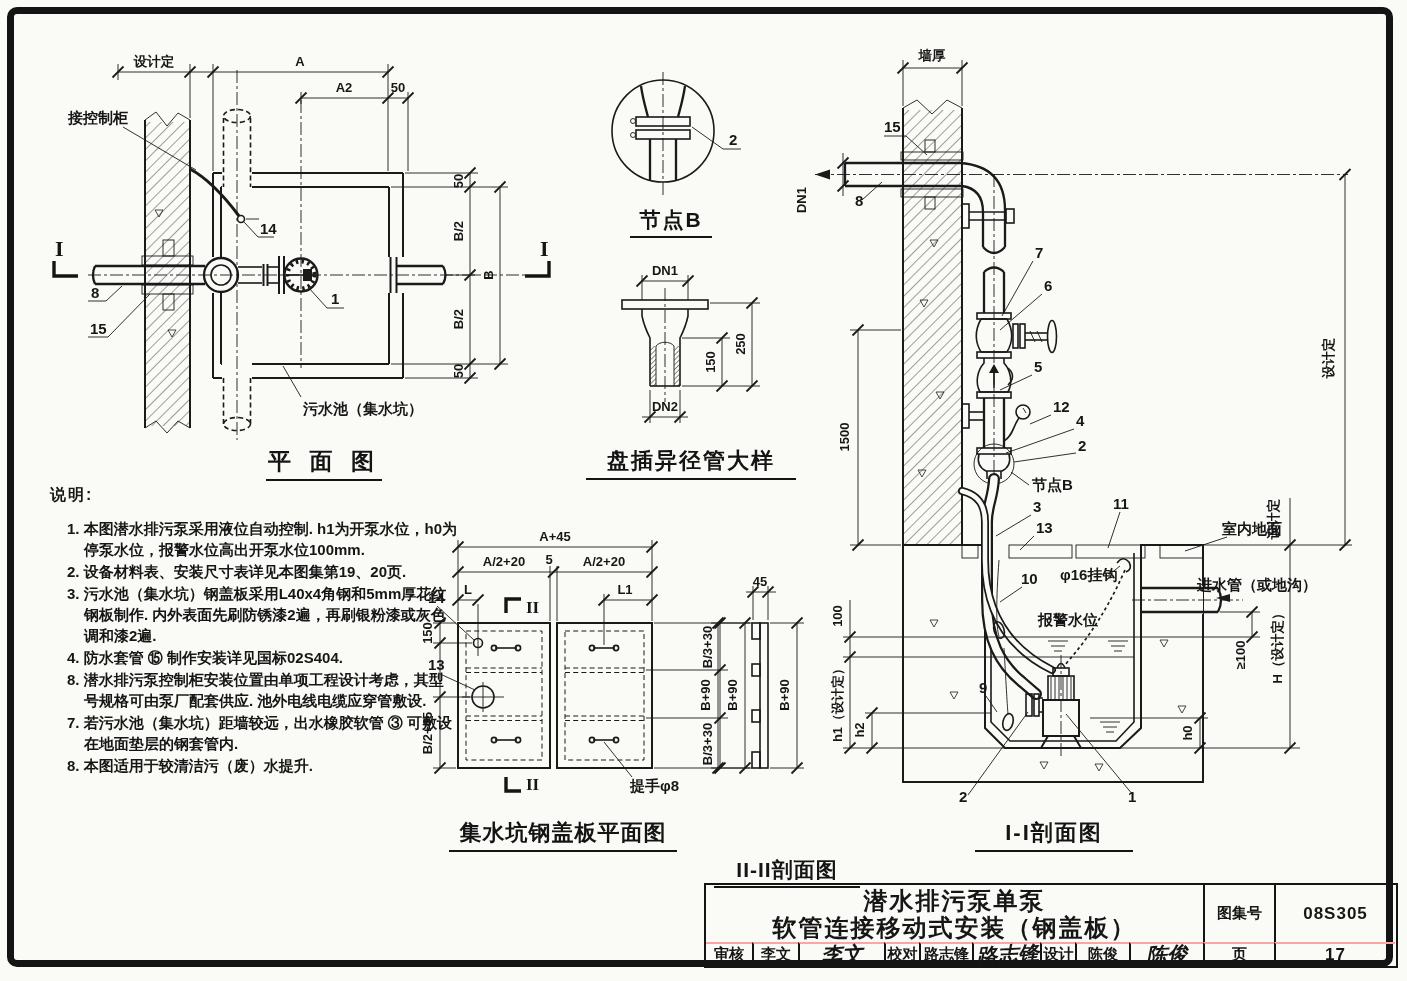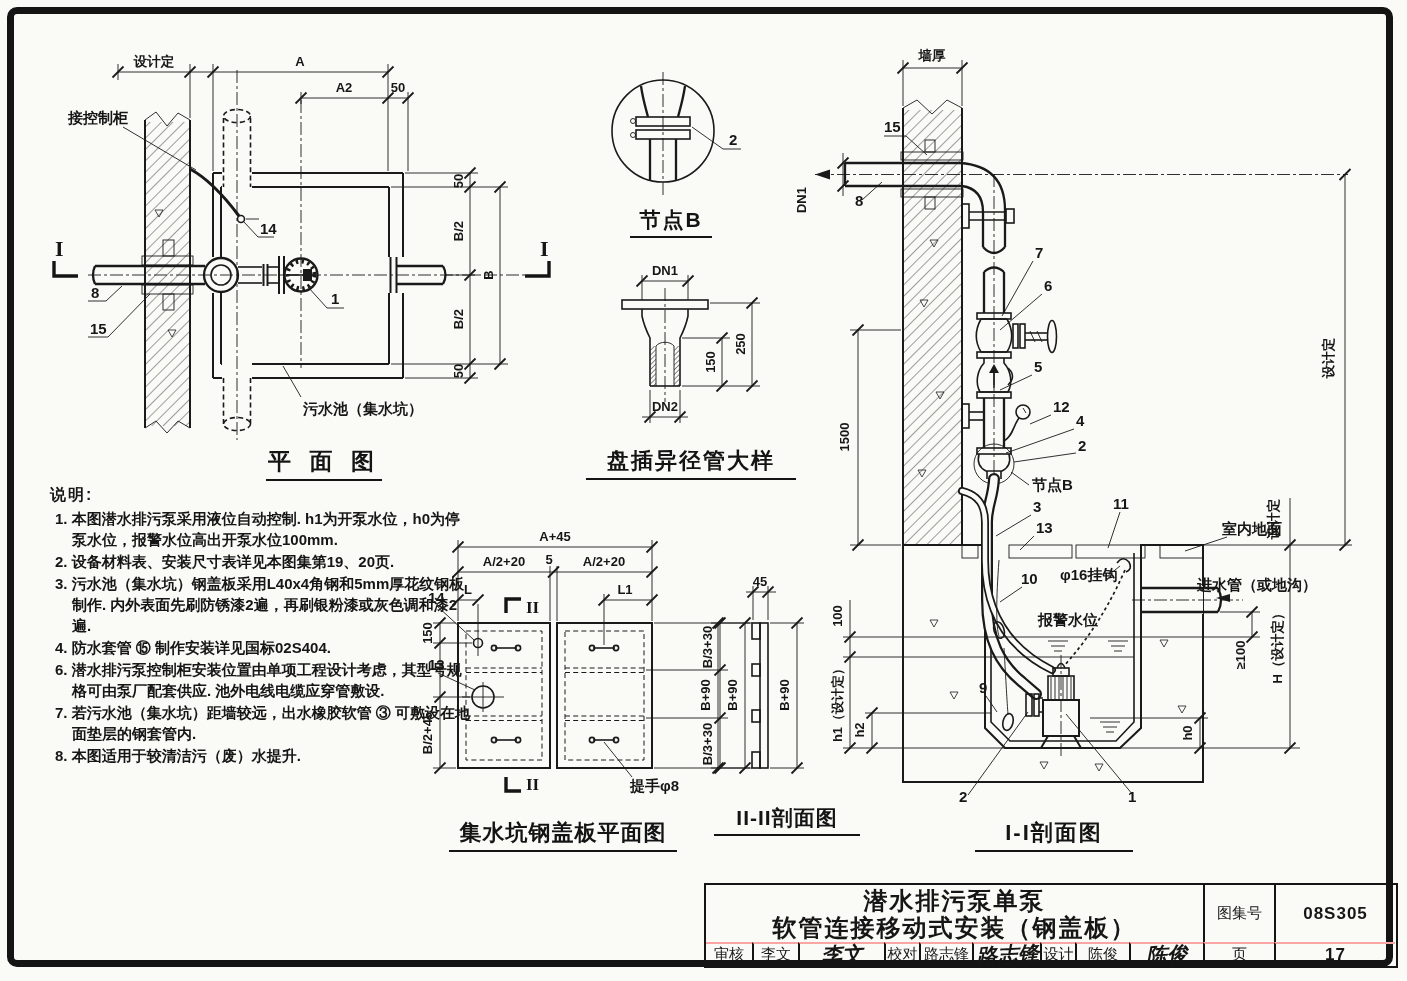--- a/index.html
+++ b/index.html
@@ -24,28 +24,28 @@
   svg text{fill:#161616;stroke:none;}
   svg text.d{font-size:13px;font-weight:600;}
   svg text.c{font-size:15px;font-weight:600;}
   svg text.z{font-size:15px;font-weight:bold;}
   svg text.z13{font-size:13.5px;font-weight:bold;}
   svg text.sec{font-size:22px;font-weight:bold;font-family:"Liberation Serif",serif;}
   svg text.sec2{font-size:17px;font-weight:bold;font-family:"Liberation Serif",serif;}
   .dtitle{position:absolute;text-align:center;font-weight:bold;color:#141414;border-bottom:2.5px solid #141414;padding-bottom:2px;white-space:nowrap;}
   .notes{position:absolute;left:50px;top:484px;width:420px;font-size:15px;line-height:1.40;font-weight:bold;}
   .notes .nh{font-size:16px;letter-spacing:2px;margin-bottom:2px;}
-  .notes ul{list-style:none;margin:0;padding:0 0 0 5px;}
+  .notes ul{list-style:none;margin:12px;padding:0 0 0 5px;}
   .notes li{padding-left:17px;text-indent:-17px;margin-bottom:1px;}
   .tb{position:absolute;left:704px;top:883px;width:694px;height:85px;border:2.5px solid #141414;box-sizing:border-box;}
   .tb .cell{position:absolute;box-sizing:border-box;display:flex;align-items:center;justify-content:center;}
   .tb .bl{border-left:2px solid #141414;}
   .tb .bt{border-top:2px solid #fca5a5;}
   .tb .ttl{flex-direction:column;font-size:24px;font-weight:bold;line-height:27px;letter-spacing:2px;}
-  .tb .lab{font-size:15px;font-weight:normal;}
+  .tb .lab{font-size:15px;font-weight:bold;}
   .tb .val{font-size:17px;font-weight:bold;letter-spacing:1px;}
   .tb .sig{font-family:"DejaVu Serif",serif;font-style:italic;font-weight:bold;font-size:21px;transform:rotate(-3deg);white-space:nowrap;}
 </style>
 </head>
 <body>
 
 <div class="sheet">
   <div class="frame"></div>
 
   <svg class="art" width="1407" height="981" viewBox="0 0 1407 981">
@@ -587,31 +587,31 @@
       <use href="#tk" x="753" y="592"></use>
         <use href="#tk" x="768" y="592"></use>
       <text class="d" x="760" y="586" text-anchor="middle">45</text>
     </g>
   </svg>
 
   <div class="dtitle" style="left:266px;top:446px;width:116px;font-size:23px;letter-spacing:6px;">平 面 图</div>
   <div class="dtitle" style="left:630px;top:206px;width:82px;font-size:21px;letter-spacing:2px;">节点B</div>
   <div class="dtitle" style="left:586px;top:446px;width:210px;font-size:22px;letter-spacing:2px;">盘插异径管大样</div>
   <div class="dtitle" style="left:449px;top:818px;width:228px;font-size:22px;letter-spacing:1px;">集水坑钢盖板平面图</div>
-  <div class="dtitle" style="left:714px;top:804px;width:146px;font-size:21px;letter-spacing:1px;">II-II剖面图</div>
+  <div class="dtitle" style="left:714px;top:856px;width:146px;font-size:21px;letter-spacing:1px;">II-II剖面图</div>
   <div class="dtitle" style="left:975px;top:818px;width:158px;font-size:22px;letter-spacing:2px;">I-I剖面图</div>
 
   <div class="notes">
     <div class="nh">说明:</div>
     <ul>
       <li>1. 本图潜水排污泵采用液位自动控制. h1为开泵水位，h0为停泵水位，报警水位高出开泵水位100mm.</li>
       <li>2. 设备材料表、安装尺寸表详见本图集第19、20页.</li>
       <li>3. 污水池（集水坑）钢盖板采用L40x4角钢和5mm厚花纹钢板制作. 内外表面先刷防锈漆2遍，再刷银粉漆或灰色调和漆2遍.</li>
       <li>4. 防水套管 ⑮ 制作安装详见国标02S404.</li>
-      <li>6. 潜水排污泵控制柜安装位置由单项工程设计考虑，其型号规格可由泵厂配套供应. 池外电线电缆应穿管敷设.</li>
+      <li>8. 潜水排污泵控制柜安装位置由单项工程设计考虑，其型号规格可由泵厂配套供应. 池外电线电缆应穿管敷设.</li>
       <li>7. 若污水池（集水坑）距墙较远，出水橡胶软管 ③ 可敷设在地面垫层的钢套管内.</li>
       <li>8. 本图适用于较清洁污（废）水提升.</li>
     </ul>
   </div>
 
   <div class="tb">
     <div class="cell ttl" style="left:0;top:0;width:497px;height:57px;">
       <div>潜水排污泵单泵</div>
       <div>软管连接移动式安装（钢盖板）</div>
     </div>

